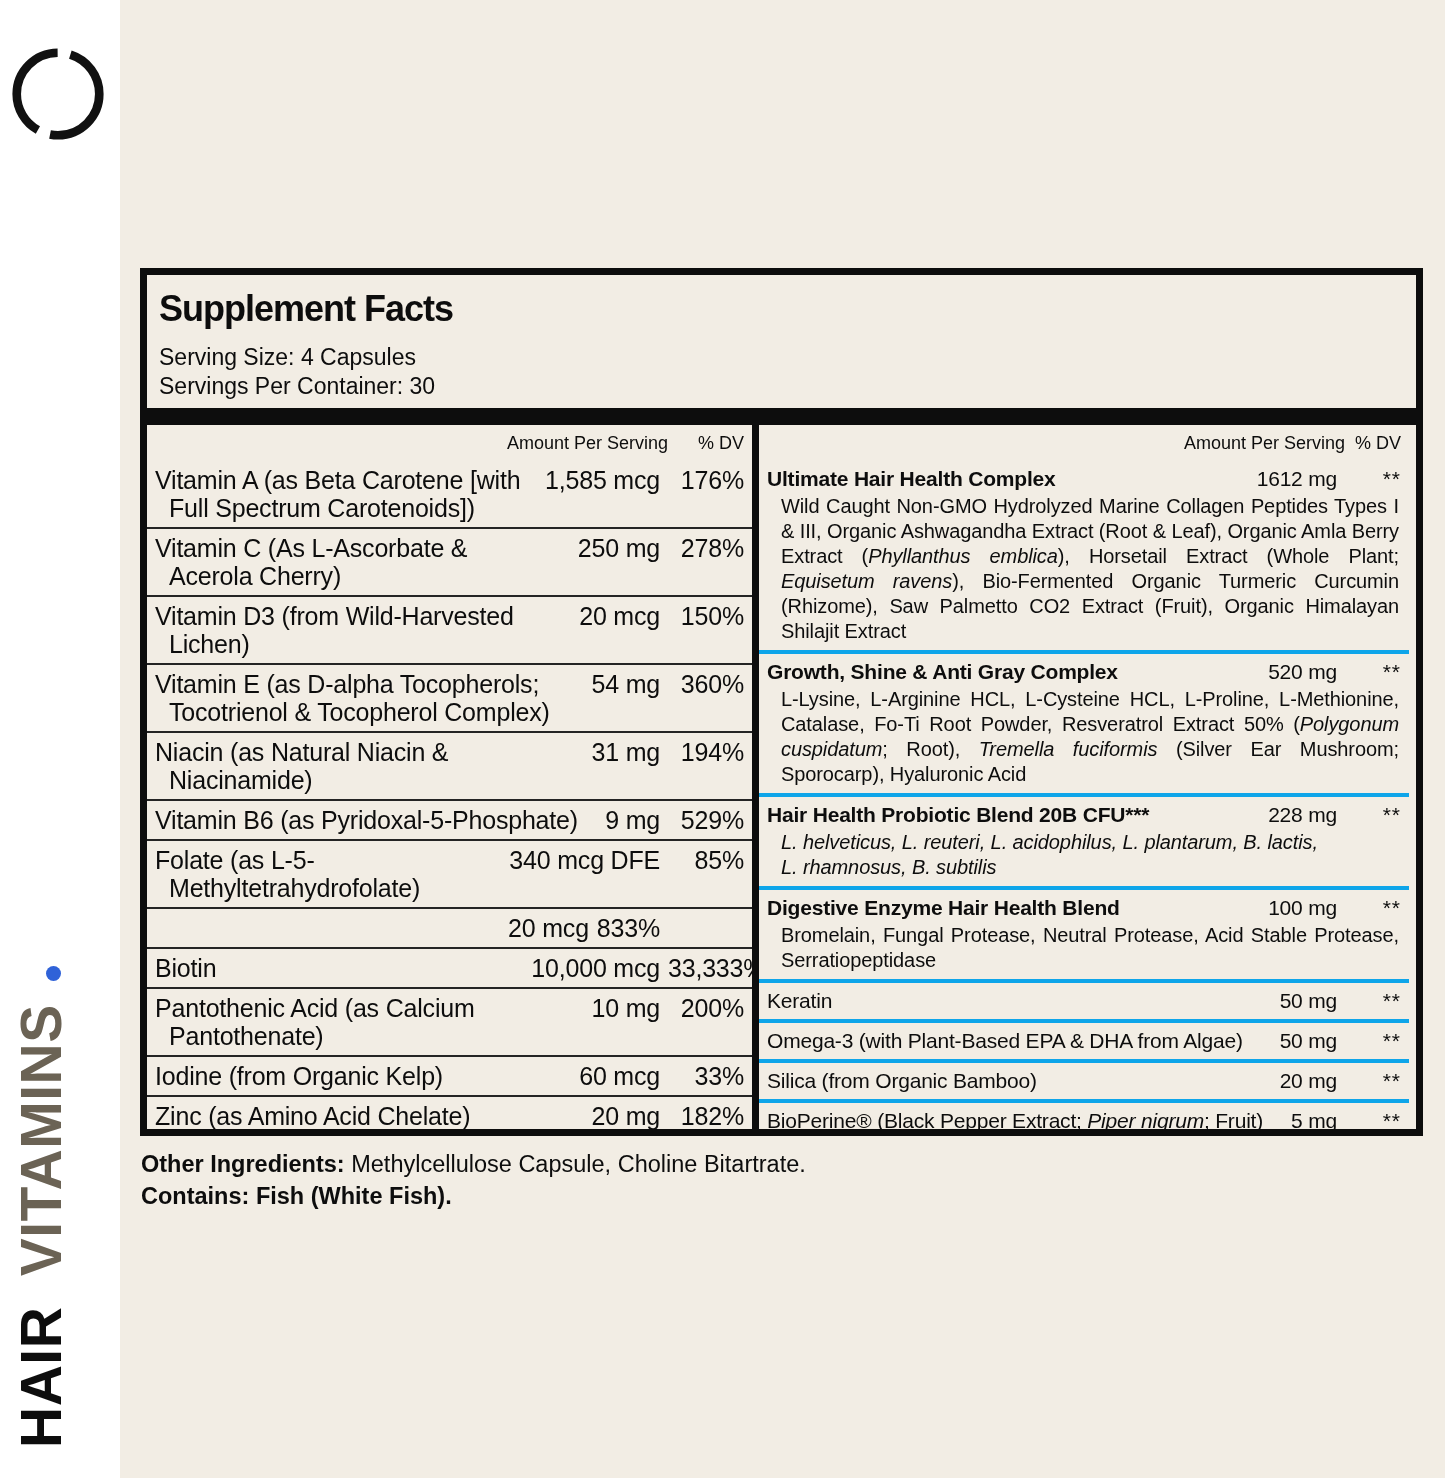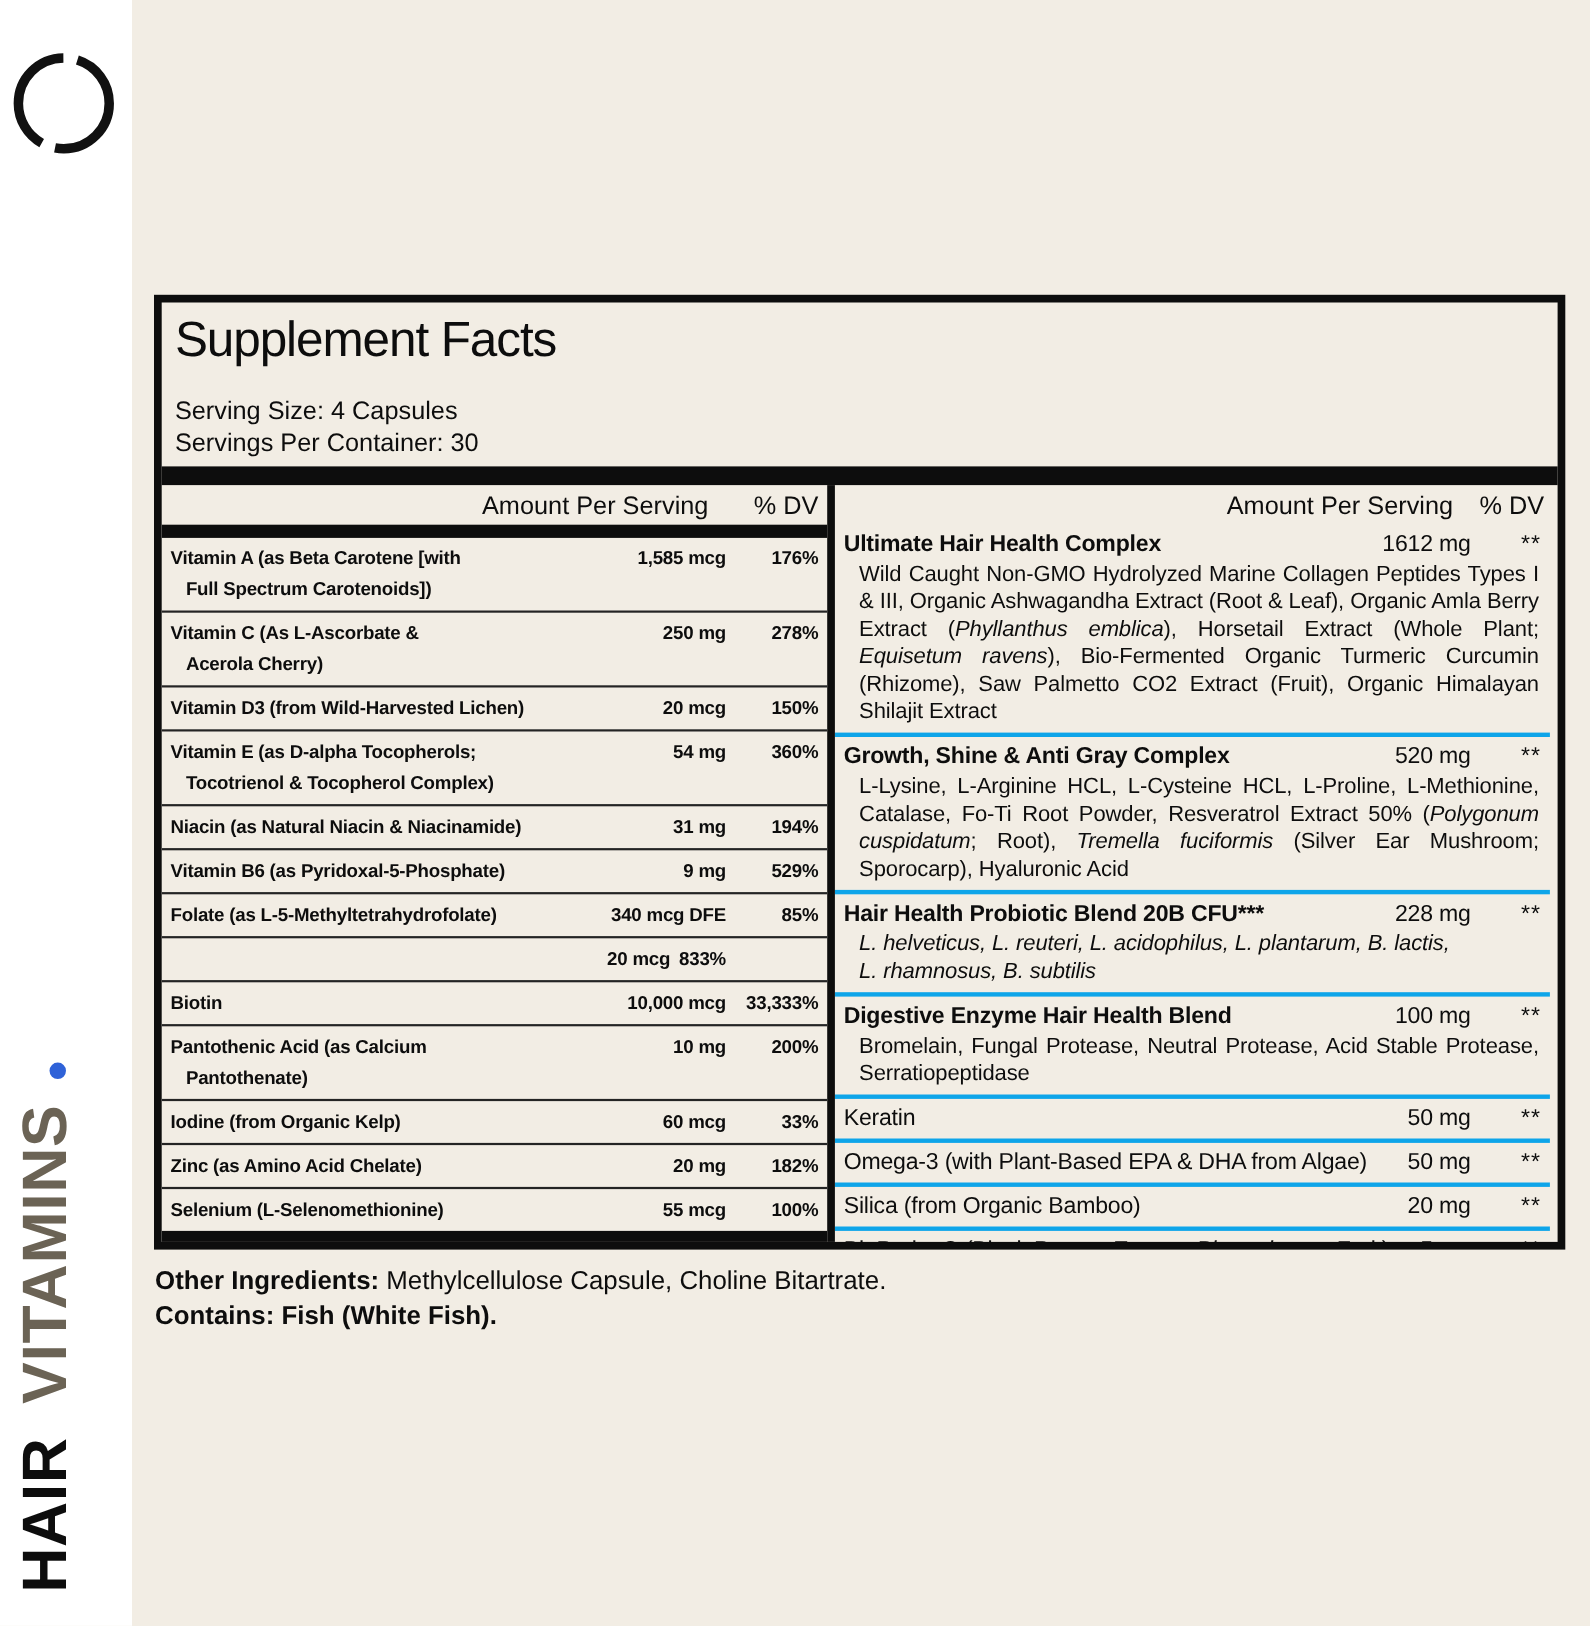--- a/index.html
+++ b/index.html
@@ -18,37 +18,37 @@
   .vtitle .w1{color:#0d0d0d;}
   .vtitle .w2{color:#6b6355;margin-left:14px;}
   .vtitle .dot{display:inline-block;width:15px;height:15px;border-radius:50%;background:#2f62d8;margin-left:7px;}
 
   .panel{
     position:absolute;left:140px;top:268px;width:1283px;height:868px;
     box-sizing:border-box;border:7px solid #0d0d0d;background:#f2ede4;
     display:flex;flex-direction:column;
   }
   .panel-head{padding:9px 12px 0 12px;}
-  .title{font-size:45px;font-weight:400;letter-spacing:-1px;line-height:50px;margin-bottom:25px;}
+  .title{font-size:36px;font-weight:700;letter-spacing:-1px;line-height:50px;margin-bottom:9px;}
   .serving{font-size:23px;line-height:29px;}
   .bar{background:#0d0d0d;}
   .bar1{height:17px;margin-top:7px;}
   .bar2{height:15px;}
   .bar-end{height:12px;}
   .cols{flex:1;min-height:0;display:grid;grid-template-columns:605px 7px 650px;}
   .vdivider{background:#0d0d0d;}
   .lstack,.rstack{display:flex;flex-direction:column;min-height:0;overflow:hidden;}
 
-  .col-head{display:grid;column-gap:24px;padding:4px 8px;font-size:23px;line-height:28px;align-items:end;}
+  .col-head{display:grid;column-gap:0;padding:4px 8px;font-size:18px;line-height:28px;align-items:end;}
   .col-head.left{grid-template-columns:1fr auto 76px;}
   .col-head.right{grid-template-columns:1fr auto 56px;}
   .col-head .amt,.col-head .dvh{text-align:right;white-space:nowrap;}
 
   .lrow{display:grid;grid-template-columns:1fr auto 76px;column-gap:8px;padding:5px 8px;
-        font-size:17px;line-height:28px;letter-spacing:-.2px;font-weight:bold;}
+        font-size:25px;line-height:28px;letter-spacing:-.2px;}
   .lrow + .lrow{border-top:2px solid #242424;}
   .lname{white-space:pre-line;padding-left:14px;text-indent:-14px;}
   .lamt,.ldv{text-align:right;white-space:nowrap;}
 
   .rsec{padding:4px 8px;font-size:21px;letter-spacing:-.2px;}
   .rsec + .rsec{border-top:4px solid #0ea5e9;}
   .rrow{display:grid;grid-template-columns:1fr auto 56px;column-gap:8px;line-height:28px;}
   .rname.bold{font-weight:700;}
   .ramt,.rdv{text-align:right;white-space:nowrap;}
   .rdv,.ldv-star{letter-spacing:1px;}

